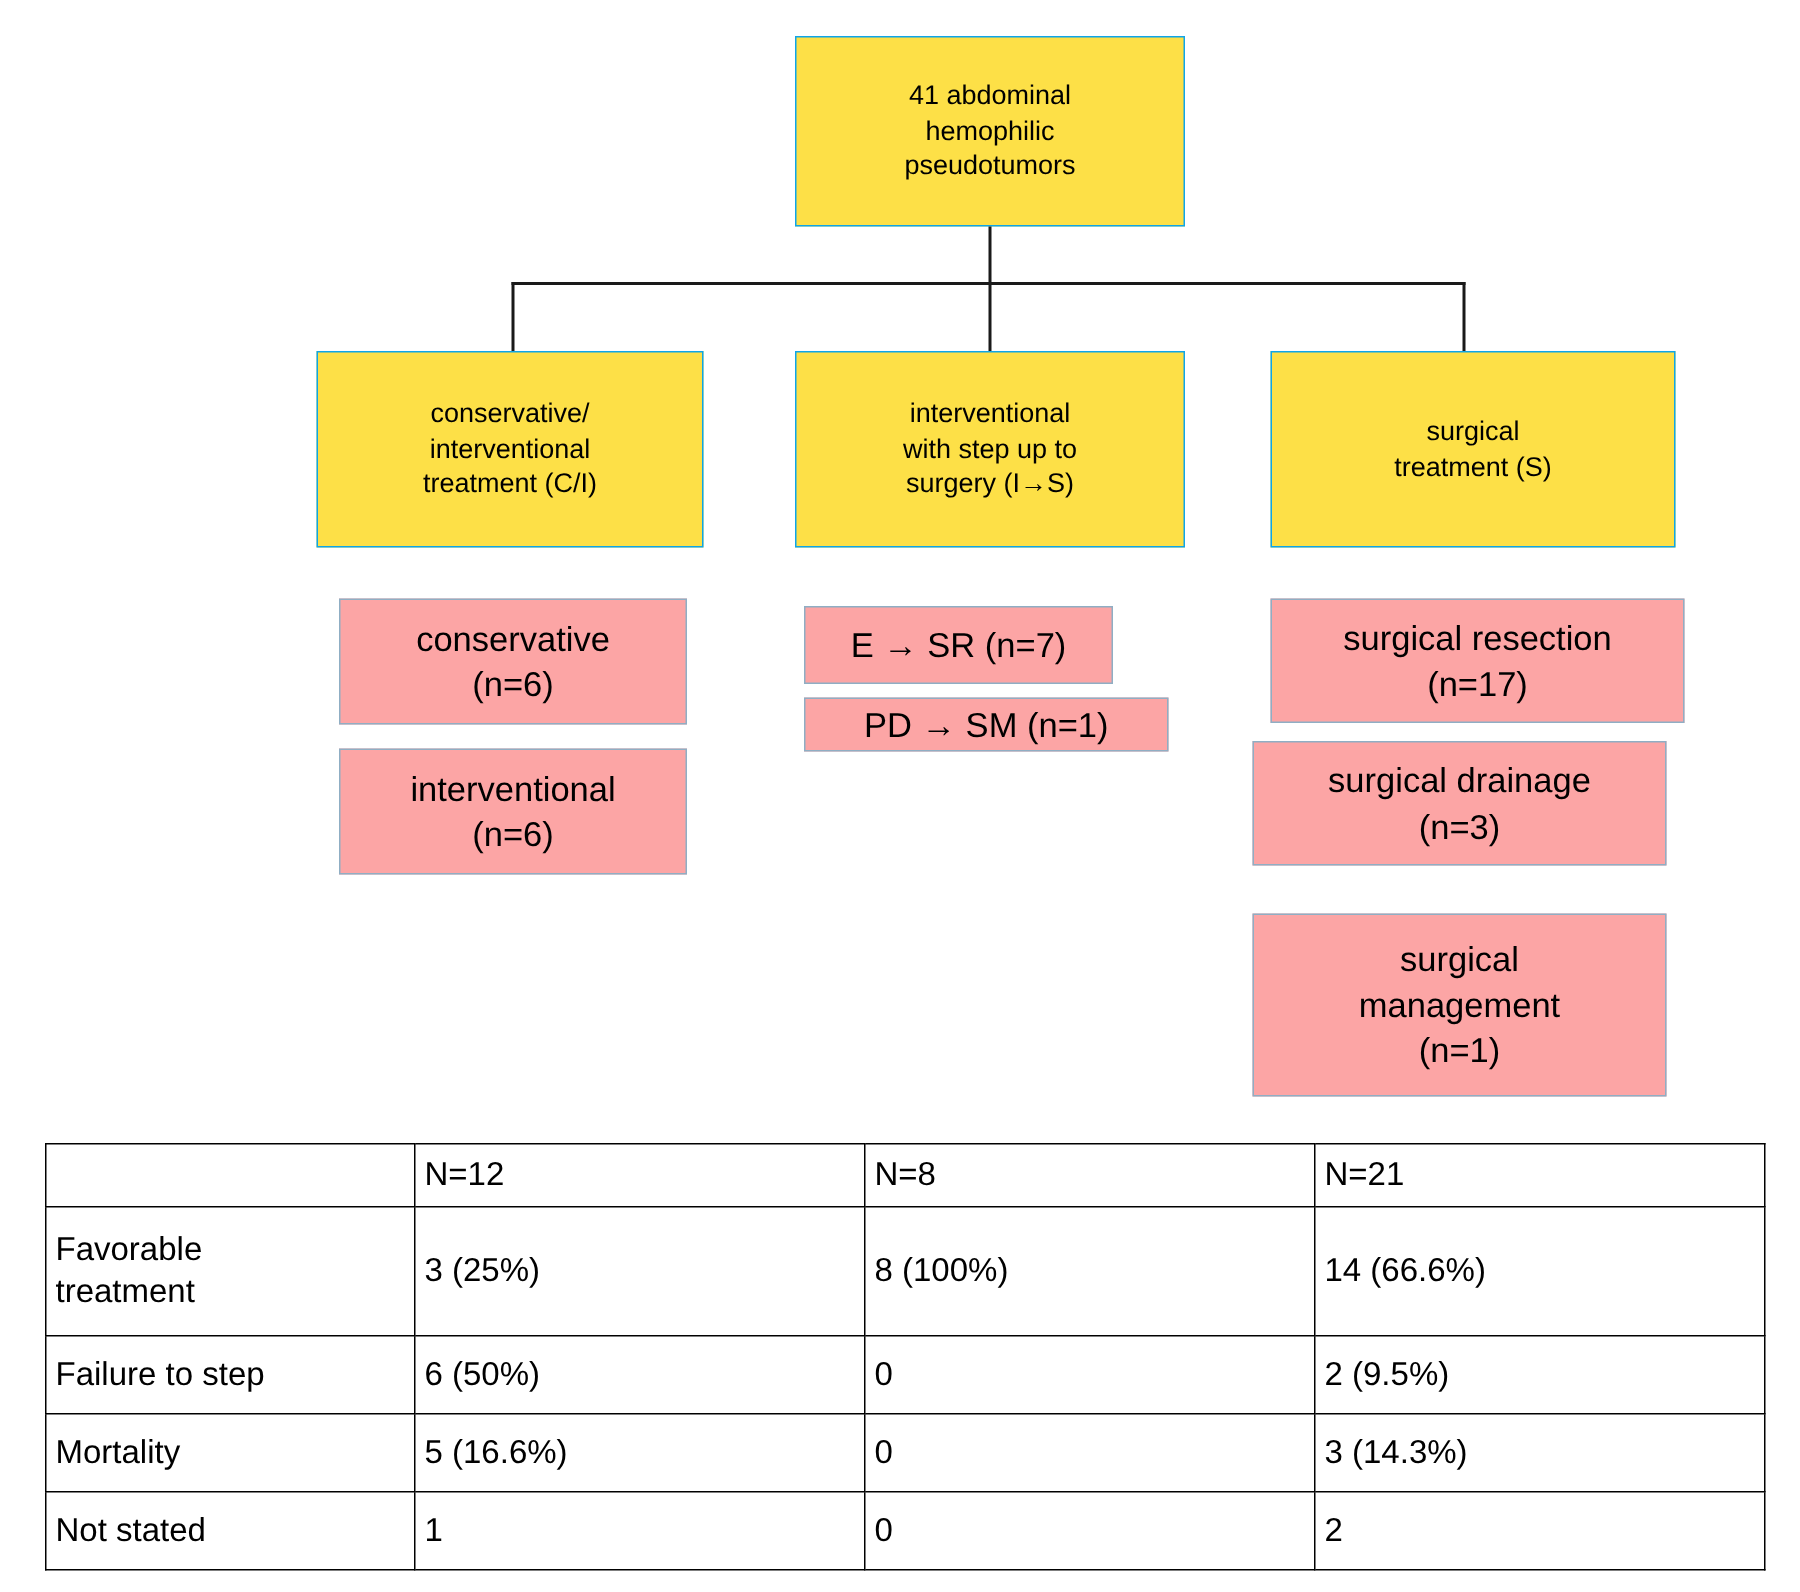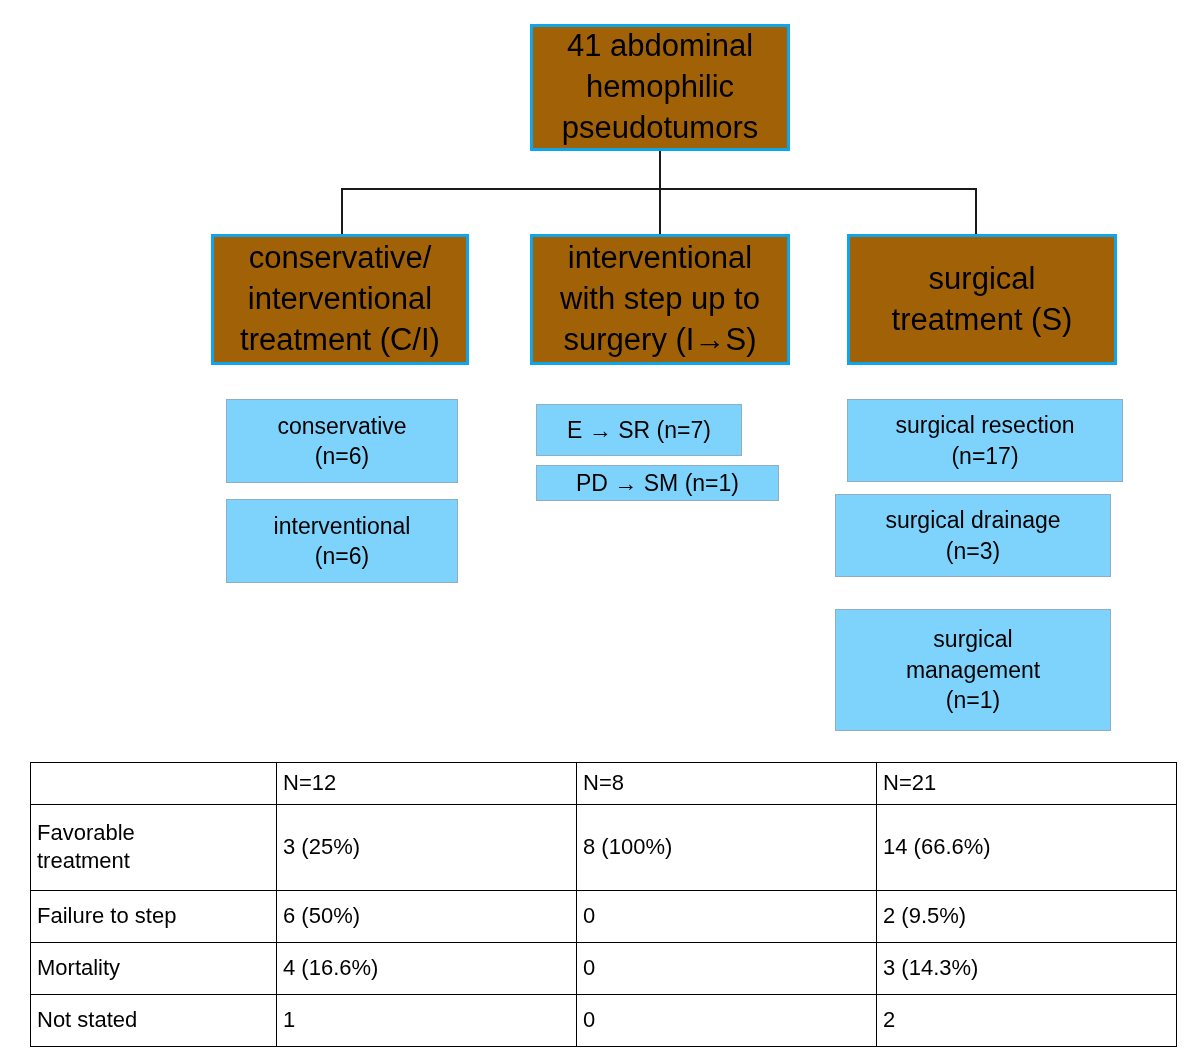--- a/index.html
+++ b/index.html
@@ -26,26 +26,26 @@
     position: absolute;
     display: flex;
     align-items: center;
     justify-content: center;
     text-align: center;
     line-height: 1.32;
     padding: 4px 8px;
     white-space: pre-line;
   }
   .node-green {
-    background: #a16207;
-    border: 3px solid #0ea5e9;
-    font-size: 31px;
+    background: #fde047;
+    border: 1px solid #0ea5e9;
+    font-size: 18px;
   }
   .node-blue {
-    background: #7dd3fc;
+    background: #fca5a5;
     border: 1px solid #8faec4;
     font-size: 23px;
   }
 
   
   .conn {
     position: absolute;
     background: #1a1a1a;
   }
   .conn-v { width: 2px; }
@@ -144,21 +144,21 @@
 
       <tr class="row-std">
         <td class="col-label">Failure to step</td>
         <td class="col-data cell-pad-left">6 (50%)</td>
         <td class="col-data cell-pad-left">0</td>
         <td class="col-data cell-pad-left">2 (9.5%)</td>
       </tr>
 
       <tr class="row-std">
         <td class="col-label">Mortality</td>
-        <td class="col-data cell-pad-left">4 (16.6%)</td>
+        <td class="col-data cell-pad-left">5 (16.6%)</td>
         <td class="col-data cell-pad-left">0</td>
         <td class="col-data cell-pad-left">3 (14.3%)</td>
       </tr>
 
       <tr class="row-std">
         <td class="col-label">Not stated</td>
         <td class="col-data cell-pad-left">1</td>
         <td class="col-data cell-pad-left">0</td>
         <td class="col-data cell-pad-left">2</td>
       </tr>

